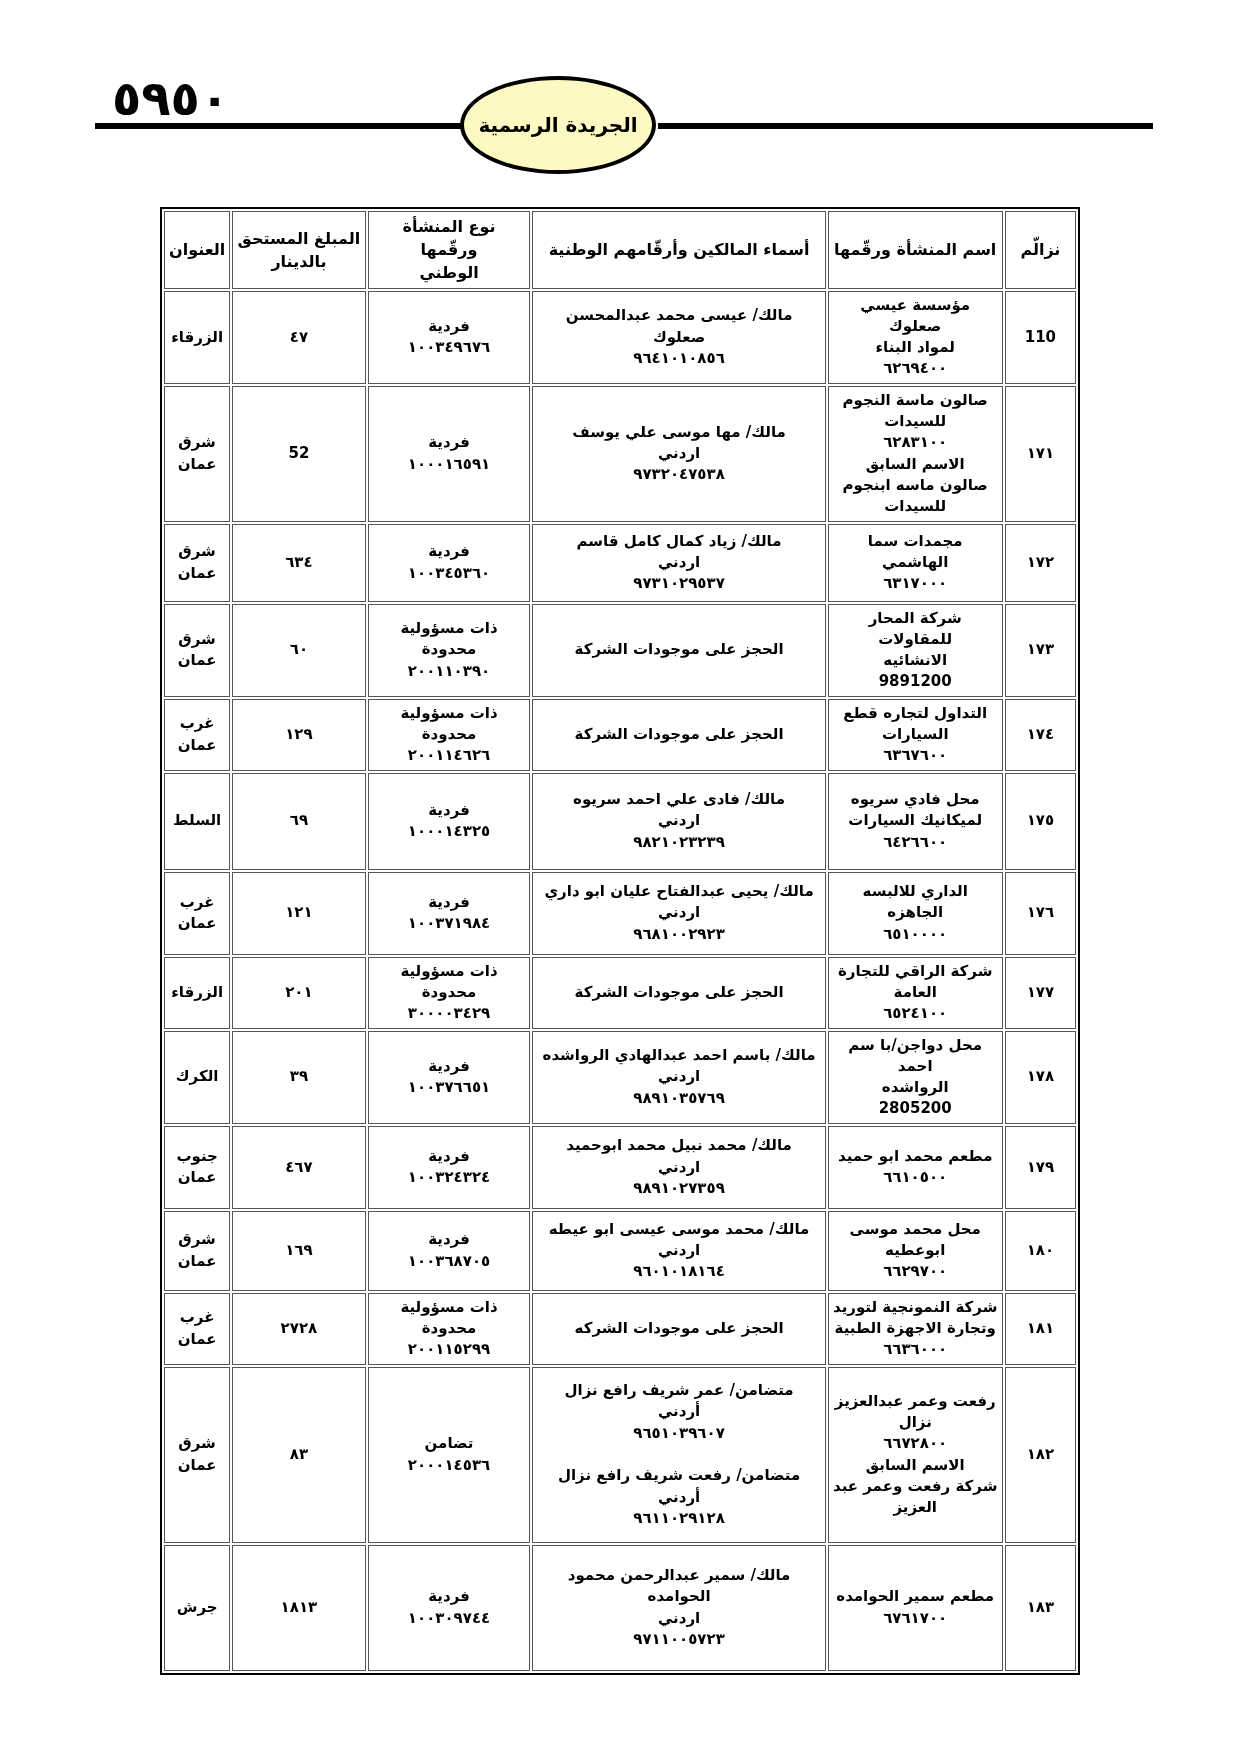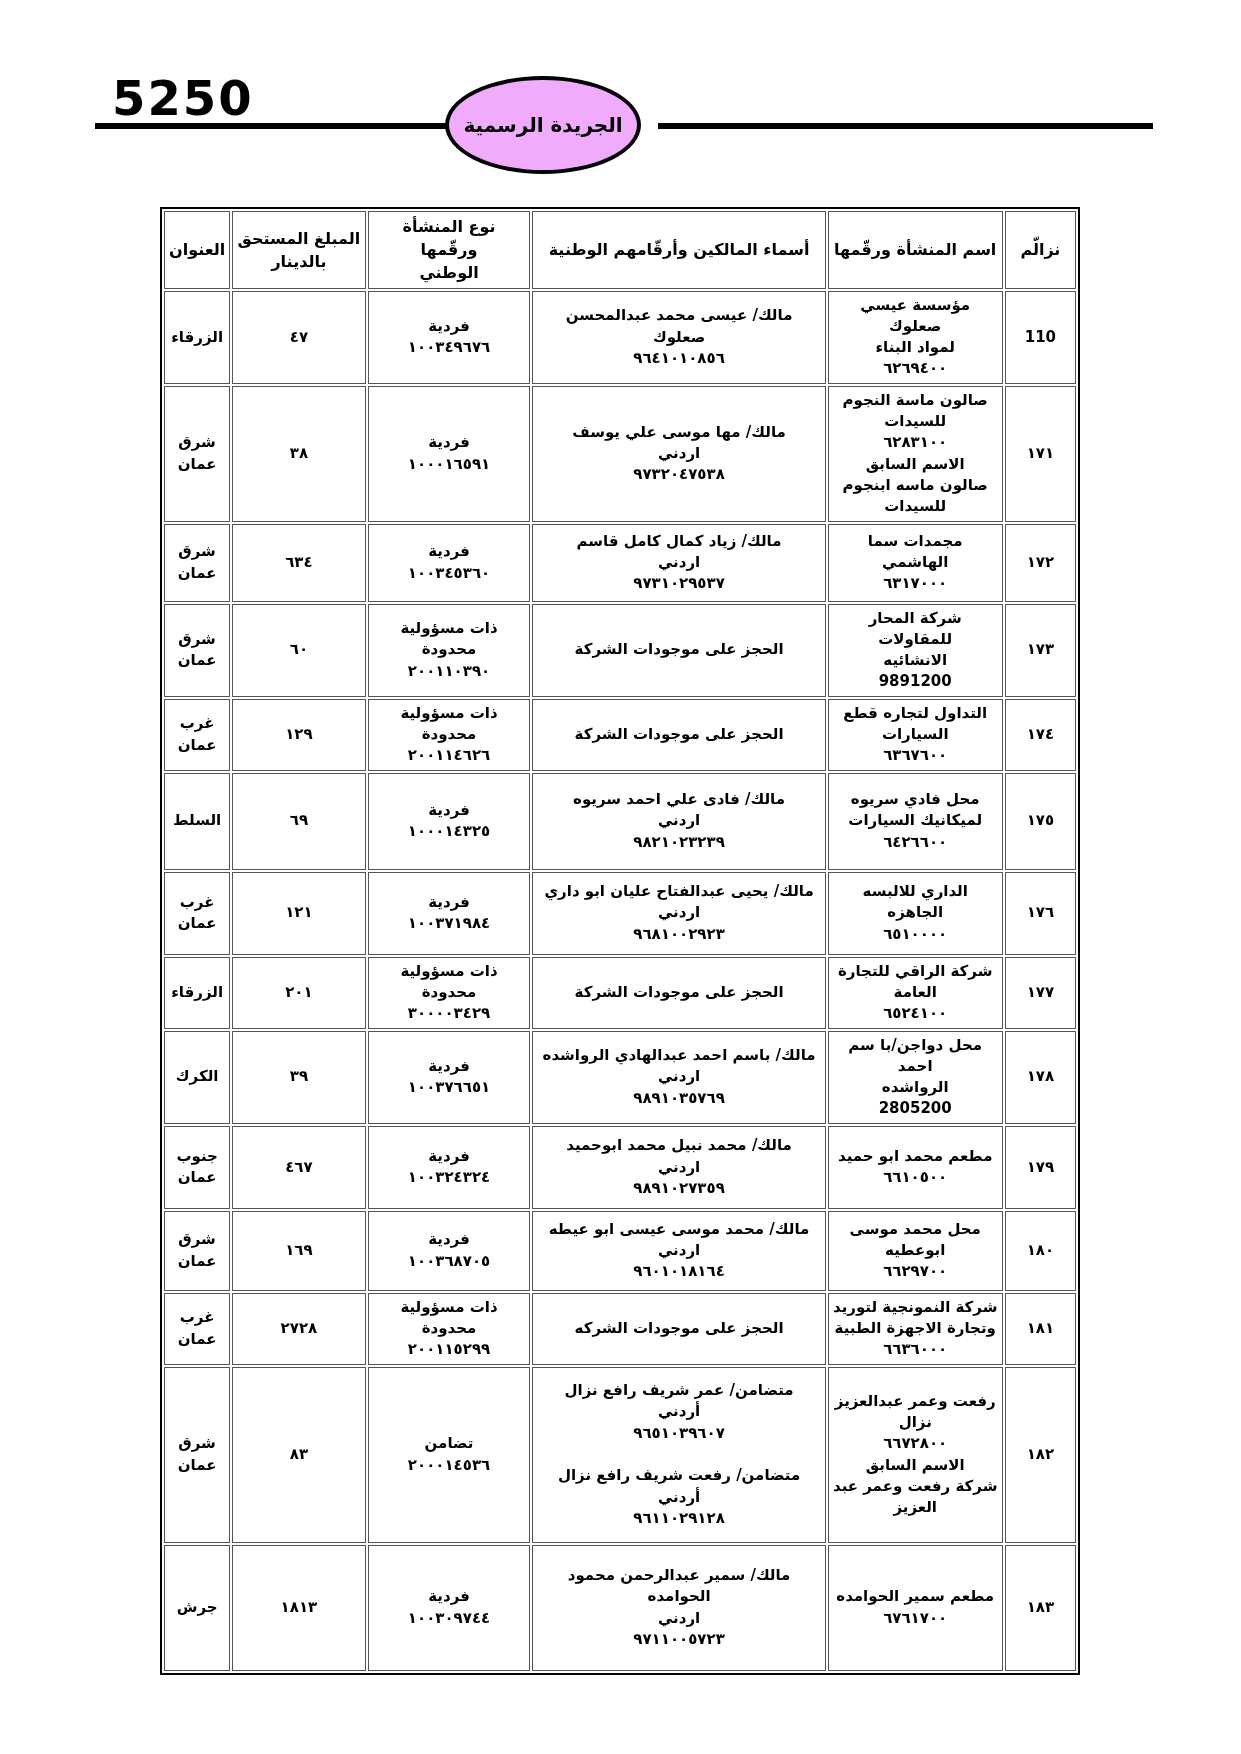--- a/index.html
+++ b/index.html
@@ -10,22 +10,22 @@
   }
   .page-number{
     position:absolute;left:112px;top:74px;
     font-size:48px;font-weight:bold;line-height:1;
     letter-spacing:2px;
   }
   .rule{position:absolute;top:123px;height:6px;background:#000;}
   .rule-left{left:95px;width:367px;}
   .rule-right{left:658px;width:495px;}
   .oval{
-    position:absolute;left:445px;top:76px;width:196px;height:98px;
-    border:4px solid #000;border-radius:50%;background:#f0abfc;
+    position:absolute;left:460px;top:76px;width:196px;height:98px;
+    border:4px solid #000;border-radius:50%;background:#fef9c3;
     display:flex;align-items:center;justify-content:center;
     box-sizing:border-box;
   }
   .oval span{font-size:20px;font-weight:bold;}
   table.records{
     position:absolute;top:207px;right:161px;
     width:920px;table-layout:fixed;
     border-collapse:separate;border-spacing:2px;
     border:2px solid #000;background:#fff;
     direction:rtl;
@@ -54,21 +54,21 @@
   tbody tr:nth-child(11){height:80px;}
   tbody tr:nth-child(12){height:66px;}
   tbody tr:nth-child(13){height:176px;}
   tbody tr:nth-child(14){height:126px;}
 </style>
 </head>
 <body>
 
 <div>
 
-  <div class="page-number">5250</div>
+  <div class="page-number">٥٩٥٠</div>
   <div class="rule rule-left"></div>
   <div class="rule rule-right"></div>
   <div class="oval">
     <span>الجريدة الرسمية</span>
   </div>
 
   <table class="records" dir="rtl">
     <colgroup>
       <col style="width:70px">
       <col style="width:172px">
@@ -108,21 +108,21 @@
 للسيدات
 ٦٢٨٣١٠٠
 الاسم السابق
 صالون ماسه ابنجوم
 للسيدات</td>
           <td>مالك/ مها موسى علي يوسف
 اردني
 ٩٧٣٢٠٤٧٥٣٨</td>
           <td>فردية
 ١٠٠٠١٦٥٩١</td>
-          <td>٣٨</td>
+          <td>52</td>
           <td>شرق
 عمان</td>
         </tr>
         <tr>
           <td>١٧٢</td>
           <td>مجمدات سما الهاشمي
 ٦٣١٧٠٠٠</td>
           <td>مالك/ زياد كمال كامل قاسم
 اردني
 ٩٧٣١٠٢٩٥٣٧</td>

